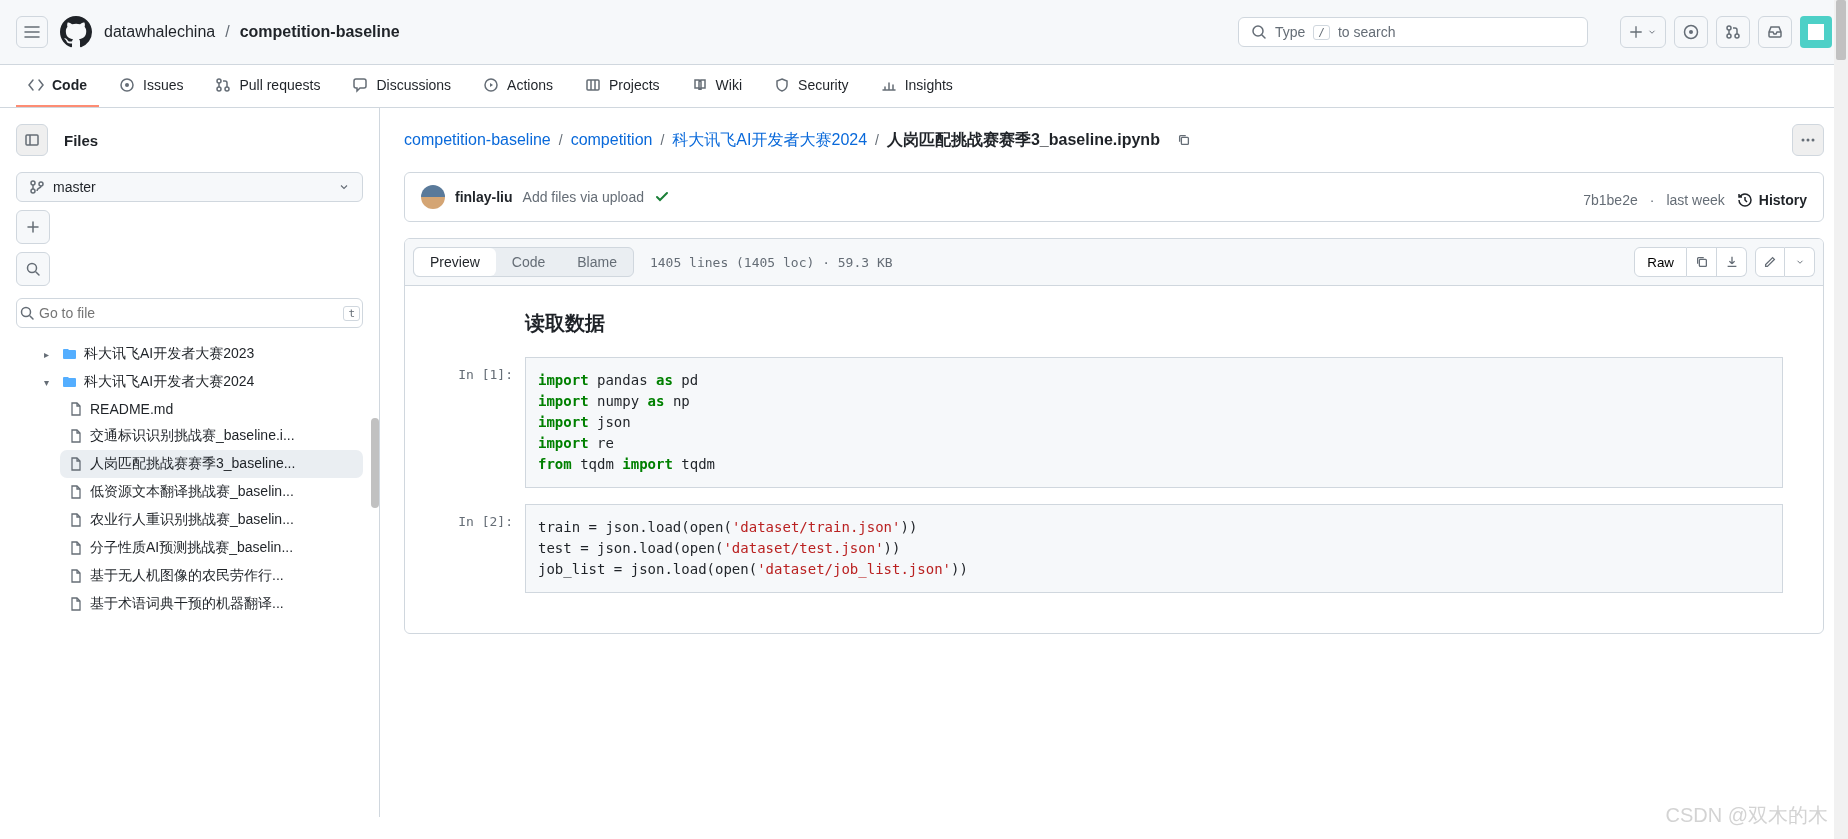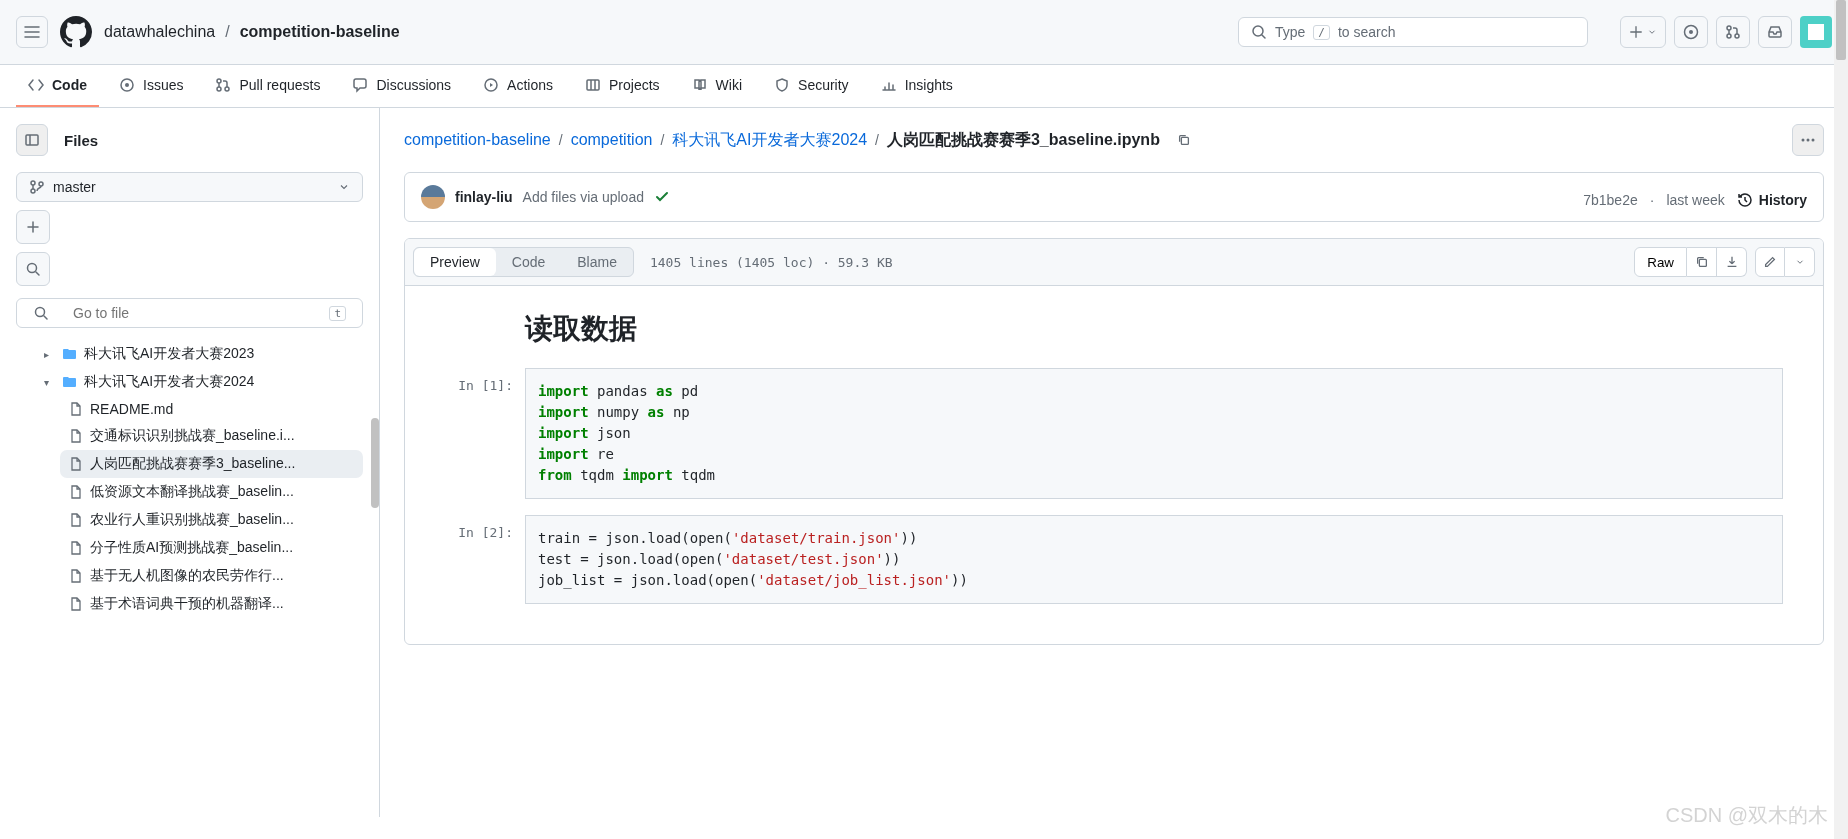--- a/index.html
+++ b/index.html
@@ -30,21 +30,21 @@
 
 .main { display: flex; height: calc(100vh - 130px); }
 .sidebar { width: 380px; border-right: 1px solid #d0d7de; padding: 16px; overflow-y: auto; position: relative; }
 .sidebar-scrollbar { position: absolute; right: 0; top: 310px; width: 8px; height: 90px; background: #c1c1c1; border-radius: 4px; }
 .side-header { display: flex; align-items: center; gap: 16px; margin-bottom: 16px; }
 .collapse-btn { width: 32px; height: 32px; border: 1px solid #d0d7de; border-radius: 6px; display: flex; align-items: center; justify-content: center; cursor: pointer; }
 .side-title { font-weight: 600; font-size: 15px; }
 .branch-row { display: flex; gap: 8px; margin-bottom: 12px; flex-direction: column; }
 .branch-sel { flex: 1; border: 1px solid #d0d7de; border-radius: 6px; padding: 6px 12px; display: flex; align-items: center; gap: 8px; cursor: pointer; background: #f6f8fa; }
 .icon-btn { width: 34px; height: 34px; border: 1px solid #d0d7de; border-radius: 6px; display: flex; align-items: center; justify-content: center; cursor: pointer; background: #f6f8fa; }
-.file-filter { display: flex; align-items: center; border: 1px solid #d0d7de; border-radius: 6px; padding: 6px 16px; gap: 24px; margin-bottom: 12px; }
+.file-filter { display: flex; align-items: center; border: 1px solid #d0d7de; border-radius: 6px; padding: 6px 2px; gap: 4px; margin-bottom: 12px; }
 .file-filter input { border: none; outline: none; flex: 1; font-size: 14px; }
 .file-filter kbd { border: 1px solid #d0d7de; border-radius: 3px; padding: 0 4px; font-size: 11px; color: #656d76; }
 
 .tree-item { display: flex; align-items: center; gap: 6px; padding: 5px 8px; border-radius: 6px; cursor: pointer; font-size: 14px; white-space: nowrap; overflow: hidden; text-overflow: ellipsis; }
 .tree-item.selected { background: #eaeef2; position: relative; border-radius: 7px; }
 .tree-item.selected::before { content: ''; position: absolute; left: -16px; top: 2px; bottom: 2px; width: 4px; background: #0969da; border-radius: 2px; }
 .tree-item.lvl1 { margin-left: 20px; }
 .tree-item.lvl2 { margin-left: 44px; }
 .folder-icon { color: #54aeff; }
 .file-icon-sm { color: #656d76; }
@@ -75,21 +75,21 @@
 .raw-btn { padding: 4px 12px; border: 1px solid #d0d7de; border-radius: 6px 0 0 6px; background: #fff; cursor: pointer; font-weight: 500; }
 .tb-icon { width: 30px; height: 30px; border: 1px solid #d0d7de; display: flex; align-items: center; justify-content: center; cursor: pointer; background: #fff; }
 .tb-group { display: flex; }
 .tb-group .tb-icon { border-left: none; }
 .tb-group .tb-icon:last-child { border-radius: 0 6px 6px 0; }
 .tb-group2 { display: flex; }
 .tb-group2 .tb-icon:first-child { border-radius: 6px 0 0 6px; }
 .tb-group2 .tb-icon:last-child { border-radius: 0 6px 6px 0; border-left: none; }
 
 .notebook { padding: 24px 40px; }
-.nb-heading { font-size: 28px; font-weight: 600; margin: 0 0 20px 80px; }
+.nb-heading { font-size: 20px; font-weight: 600; margin: 0 0 20px 80px; }
 .nb-cell { display: flex; margin-bottom: 16px; }
 .nb-prompt { width: 80px; text-align: right; padding-right: 12px; font-family: ui-monospace, monospace; color: #656d76; font-size: 13px; padding-top: 10px; }
 .nb-code { flex: 1; background: #f6f8fa; border: 1px solid #d0d7de; padding: 12px; font-family: ui-monospace, monospace; font-size: 14px; line-height: 1.5; white-space: pre; }
 .kw { color: #008000; font-weight: bold; }
 .str { color: #ba2121; }
 
 .watermark { position: fixed; bottom: 10px; right: 20px; color: rgba(128,128,128,0.35); font-size: 20px; pointer-events: none; }
 .page-scrollbar { position: fixed; right: 0; top: 0; width: 14px; height: 100%; background: #f1f1f1; }
 .page-scrollbar-thumb { position: absolute; top: 0; left: 2px; width: 10px; height: 60px; background: #c1c1c1; border-radius: 2px; }
 

